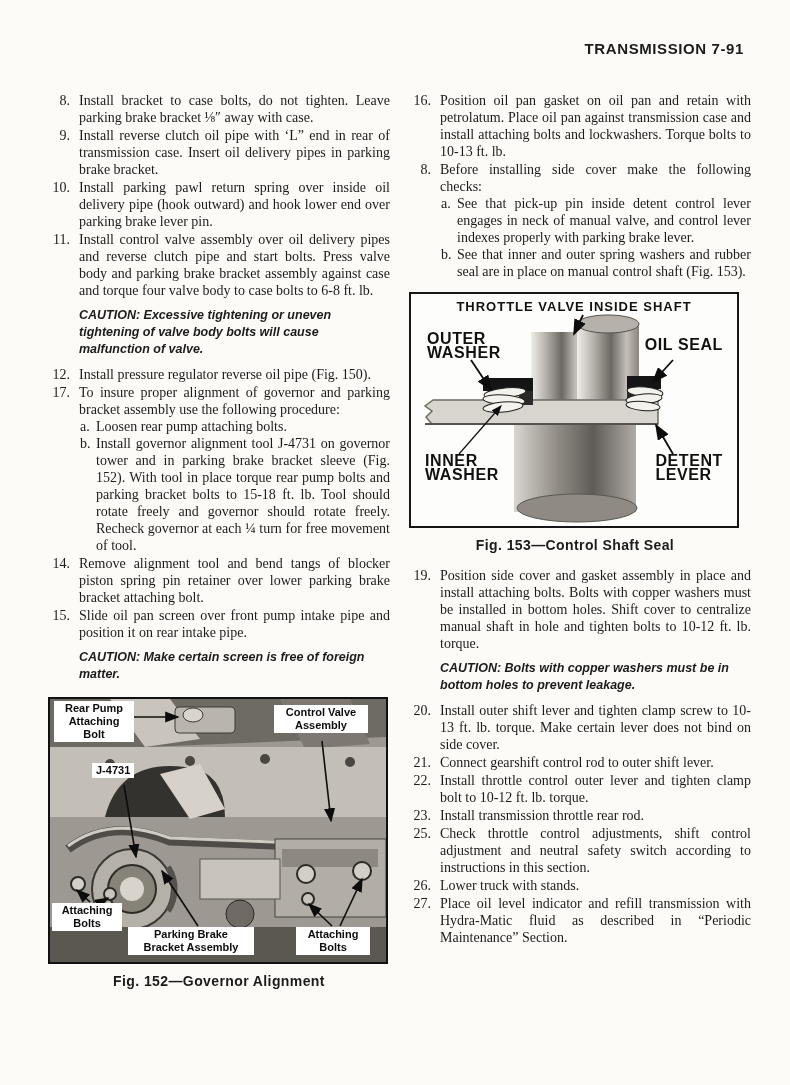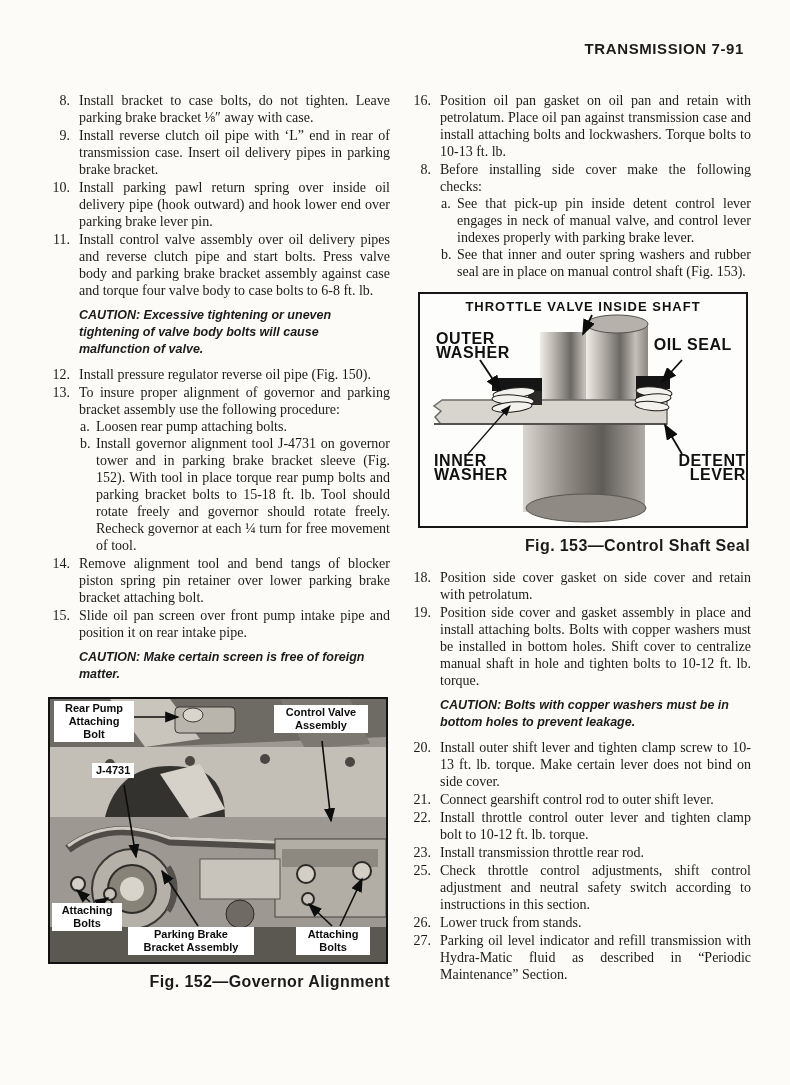--- a/index.html
+++ b/index.html
@@ -21,31 +21,31 @@
   .ptext{text-align:justify;}
   .sub{display:flex;}
   .sub .subnum{flex:none;width:16px;padding-left:1px;font-size:14px;line-height:17px;}
   .sub .subbody{flex:1;text-align:justify;font-size:14px;line-height:17px;font-family:Liberation Serif, serif;}
   .caution{
     margin:8px 0 8px 34px;
     font-family:"Liberation Sans", sans-serif;font-weight:700;font-style:italic;
     font-size:12.5px;line-height:17px;
   }
   
-  .fig153-wrap{margin:12px 0 6px 12px;width:332px;}
+  .fig153-wrap{margin:12px 0 6px 3px;width:332px;}
   .fig153-box{position:relative;width:326px;height:232px;border:2px solid #161616;background:#fdfdfb;}
   .fig153-box svg{position:absolute;left:0;top:0;}
   .flabel{
     position:absolute;font-family:"Liberation Sans", sans-serif;font-weight:700;
     font-size:16px;line-height:14px;letter-spacing:.6px;white-space:pre-line;color:#111;
   }
   .flabel.title{top:6px;left:0;width:100%;text-align:center;letter-spacing:1px;font-size:13px;}
   .figcaption{
-    text-align:right;font-family:"Liberation Sans", sans-serif;font-weight:700;
-    font-size:16px;letter-spacing:.4px;margin-top:9px;
+    text-align:center;font-family:"Liberation Sans", sans-serif;font-weight:700;
+    font-size:14px;letter-spacing:.4px;margin-top:9px;
   }
   
   .fig152-wrap{margin:14px 0 0 3px;width:342px;}
   .photo{position:relative;width:336px;height:263px;border:2px solid #111;background:#5eead4;overflow:hidden;}
   .photo svg{position:absolute;left:0;top:0;}
   .plabel{
     position:absolute;background:#fff;color:#0c0c0c;padding:1px 4px;
     font-family:"Liberation Sans", sans-serif;font-weight:700;
     font-size:11px;line-height:13px;text-align:center;white-space:pre-line;
   }
@@ -80,21 +80,21 @@
       </div>
 
       <div class="caution">CAUTION: Excessive tightening or uneven tightening of valve body bolts will cause malfunction of valve.</div>
 
       <div class="step">
         <span class="num">12.</span>
         <span class="body">Install pressure regulator reverse oil pipe (Fig. 150).</span>
       </div>
 
       <div class="step">
-        <span class="num">13.</span>
+        <span class="num">17.</span>
         <div class="body">
           <div class="ptext">To insure proper alignment of governor and parking bracket assembly use the following procedure:</div>
           <div class="sub">
             <span class="subnum">a.</span>
             <span class="subbody">Loosen rear pump attaching bolts.</span>
           </div>
           <div class="sub">
             <span class="subnum">b.</span>
             <span class="subbody">Install governor alignment tool J-4731 on governor tower and in parking brake bracket sleeve (Fig. 152). With tool in place torque rear pump bolts and parking bracket bolts to 15-18 ft. lb. Tool should rotate freely and governor should rotate freely. Recheck governor at each ¼ turn for free movement of tool.</span>
           </div>
@@ -257,31 +257,27 @@
             <line x1="262" y1="66" x2="242" y2="88" stroke="#0d0d0d" stroke-width="1.8" marker-end="url(#ah)"></line>
             <line x1="48" y1="160" x2="90" y2="112" stroke="#0d0d0d" stroke-width="1.2" marker-end="url(#ah)"></line>
             <line x1="262" y1="160" x2="245" y2="131" stroke="#0d0d0d" stroke-width="1.8" marker-end="url(#ah)"></line>
           </svg>
           <div class="flabel title">THROTTLE VALVE INSIDE SHAFT</div>
           <div class="flabel" style="left:16px;top:38px;">OUTER
 WASHER</div>
           <div class="flabel" style="right:14px;top:44px;">OIL SEAL</div>
           <div class="flabel" style="left:14px;top:160px;">INNER
 WASHER</div>
-          <div class="flabel" style="right:0;top:160px;text-align:right;">DETENT
+          <div class="flabel" style="right:14px;top:160px;">DETENT
 LEVER</div>
         </div>
         <div class="figcaption">Fig. 153—Control Shaft Seal</div>
       </div>
 
       <div class="items2">
-        <div class="step">
-          <span class="num">18.</span>
-          <span class="body">Position side cover gasket on side cover and retain with petrolatum.</span>
-        </div>
         <div class="step">
           <span class="num">19.</span>
           <span class="body">Position side cover and gasket assembly in place and install attaching bolts. Bolts with copper washers must be installed in bottom holes. Shift cover to centralize manual shaft in hole and tighten bolts to 10-12 ft. lb. torque.</span>
         </div>
         <div class="caution">CAUTION: Bolts with copper washers must be in bottom holes to prevent leakage.</div>
         <div class="step">
           <span class="num">20.</span>
           <span class="body">Install outer shift lever and tighten clamp screw to 10-13 ft. lb. torque. Make certain lever does not bind on side cover.</span>
         </div>
         <div class="step">
@@ -295,23 +291,23 @@
         <div class="step">
           <span class="num">23.</span>
           <span class="body">Install transmission throttle rear rod.</span>
         </div>
         <div class="step">
           <span class="num">25.</span>
           <span class="body">Check throttle control adjustments, shift control adjustment and neutral safety switch according to instructions in this section.</span>
         </div>
         <div class="step">
           <span class="num">26.</span>
-          <span class="body">Lower truck from stands.</span>
+          <span class="body">Lower truck with stands.</span>
         </div>
         <div class="step">
           <span class="num">27.</span>
-          <span class="body">Parking oil level indicator and refill transmission with Hydra-Matic fluid as described in “Periodic Maintenance” Section.</span>
+          <span class="body">Place oil level indicator and refill transmission with Hydra-Matic fluid as described in “Periodic Maintenance” Section.</span>
         </div>
       </div>
 
     </div>
   </div>
 </div>
 
 </body></html>

